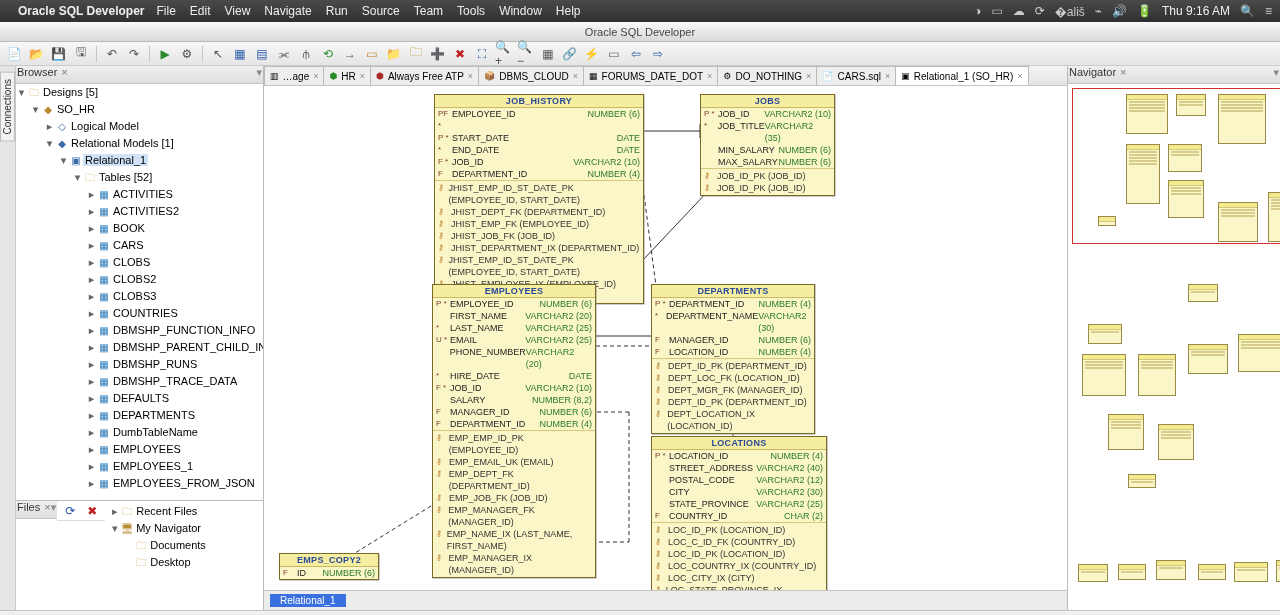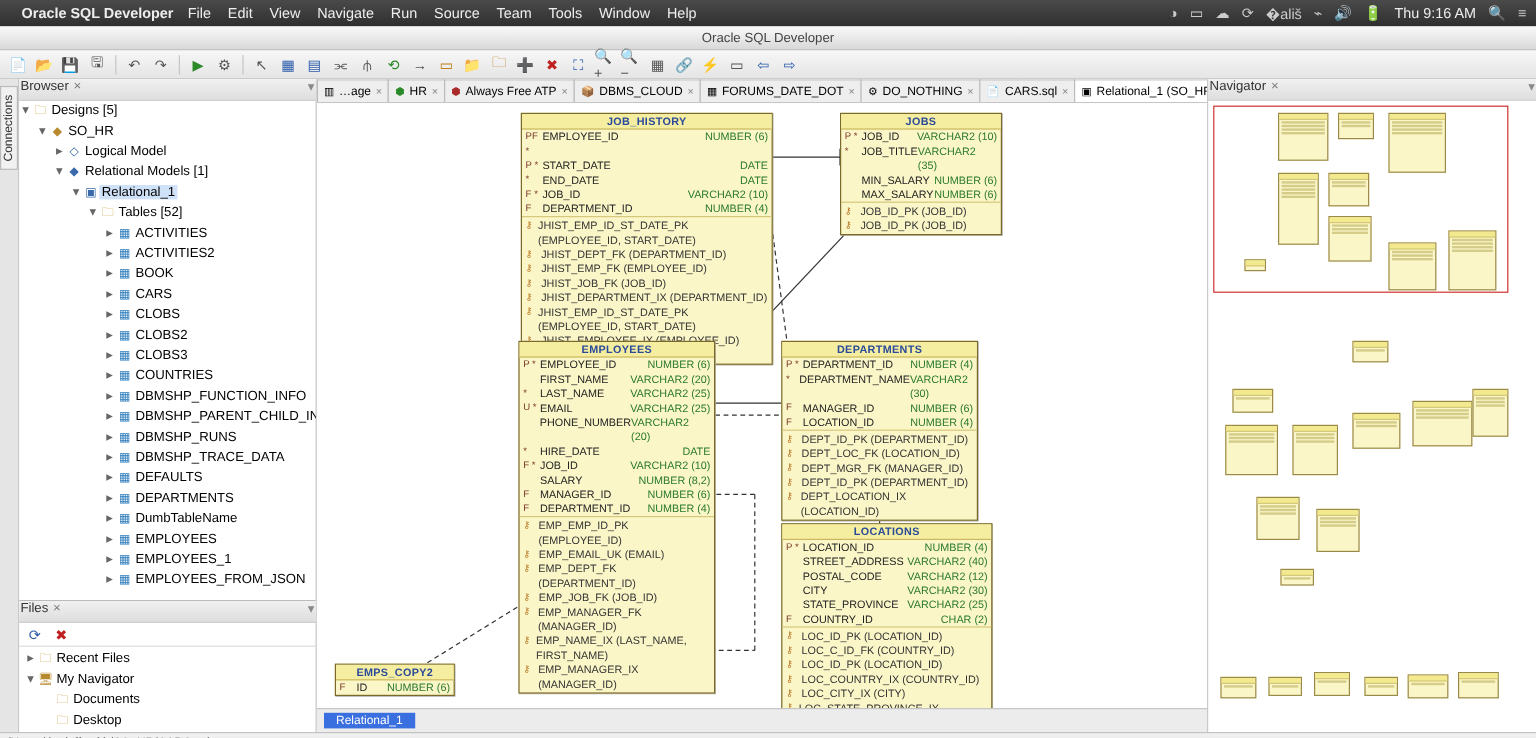--- a/index.html
+++ b/index.html
@@ -30,42 +30,42 @@
 .tree ul{list-style:none;padding-left:14px}
 .tree li{white-space:nowrap;line-height:17px}
 .tree .tw{display:inline-block;width:11px;text-align:center;color:#666;cursor:pointer}
 .tree .ic{display:inline-block;width:14px;text-align:center;font-size:10px}
 .tree .ic.db{color:#b88a30}
 .tree .ic.model{color:#3a6aaa}
 .tree .ic.tbl{color:#2a7aba}
 .tree .ic.fold{color:#caa040}
 .tree .nm{padding:0 2px}
 .tree .nm.sel{background:#cfe2f8}
-.files{height:110px;border-top:1px solid #bbb;display:flex;flex-direction:column}
+.files{height:110px;border-top:1px solid #bbb;display:flex;flex-direction:row}
 .files-body{flex:1;overflow:auto;font-size:11px;padding-top:2px}
 .files-tb{height:20px;display:flex;align-items:center;gap:4px;padding:0 4px;border-bottom:1px solid #ddd}
 .center{flex:1;display:flex;flex-direction:column;background:#fff;overflow:hidden;min-width:0}
 .tabs{height:20px;background:linear-gradient(#f4f4f4,#e4e4e4);display:flex;align-items:flex-end;border-bottom:1px solid #c5c5c5;overflow:hidden}
 .tabs .tab{height:19px;padding:0 5px;border:1px solid #bbb;border-bottom:none;margin-right:-1px;background:#eee;font-size:10px;display:flex;align-items:center;gap:4px;cursor:pointer;white-space:nowrap}
 .tabs .tab.active{background:#fff}
 .tabs .tab .cx{color:#888;font-size:9px}
 .tabs .tab .ic{font-size:9px}
 .canvas{flex:1;position:relative;background:#fff;overflow:hidden}
 .entity{position:absolute;border:1px solid #7a6a2a;background:#fbf6c8;font-size:9px;box-shadow:0.5px 0.5px 0 #999}
 .entity .ehead{background:#f5eda0;border-bottom:1px solid #cab860;text-align:center;font-weight:bold;color:#2a4a9a;padding:1px 4px;letter-spacing:0.3px}
 .entity .erow{display:flex;padding:0 3px;line-height:12px}
 .entity .erow .k{width:14px;color:#7a3a2a;font-size:8px}
 .entity .erow .c{flex:1;color:#222}
 .entity .erow .t{color:#2a7a2a}
 .entity .esec{border-top:1px solid #d5c87a;padding:1px 3px;color:#333;line-height:12px}
 .entity .esec .r{display:flex;gap:3px}
 .entity .esec .ki{color:#ba7a2a;font-size:8px;width:10px}
 .btabs{height:20px;background:#ececec;border-top:1px solid #c5c5c5;display:flex;align-items:center;padding-left:6px}
 .btabs .bt{background:#3a6fdf;color:#fff;font-size:10px;padding:1px 10px;cursor:pointer}
-.right-col{width:274px;border-left:1px solid #bbb;background:#fff;display:flex;flex-direction:column}
+.right-col{width:213px;border-left:1px solid #bbb;background:#fff;display:flex;flex-direction:column}
 .nav-canvas{flex:1;position:relative;background:#fff;overflow:hidden}
 .mini{position:absolute;border:1px solid #9a8a4a;background:#fbf6c8}
 .mini .mh{height:5px;background:#f3e98f;border-bottom:1px solid #d5c87a}
 .mini .ml{height:2px;margin:1px 2px;background:#d5cc8a}
 .viewport{position:absolute;border:1px solid #d03030}
 .statusbar{height:18px;background:linear-gradient(#f2f2f2,#e0e0e0);border-top:1px solid #c2c2c2;font-size:10px;padding:0 6px;line-height:18px;color:#333}
 svg.wires{position:absolute;top:0;left:0;width:100%;height:100%;pointer-events:none}
 svg.wires line{stroke:#333;stroke-width:1}
 svg.wires line.dash{stroke-dasharray:4 3}
 </style>

